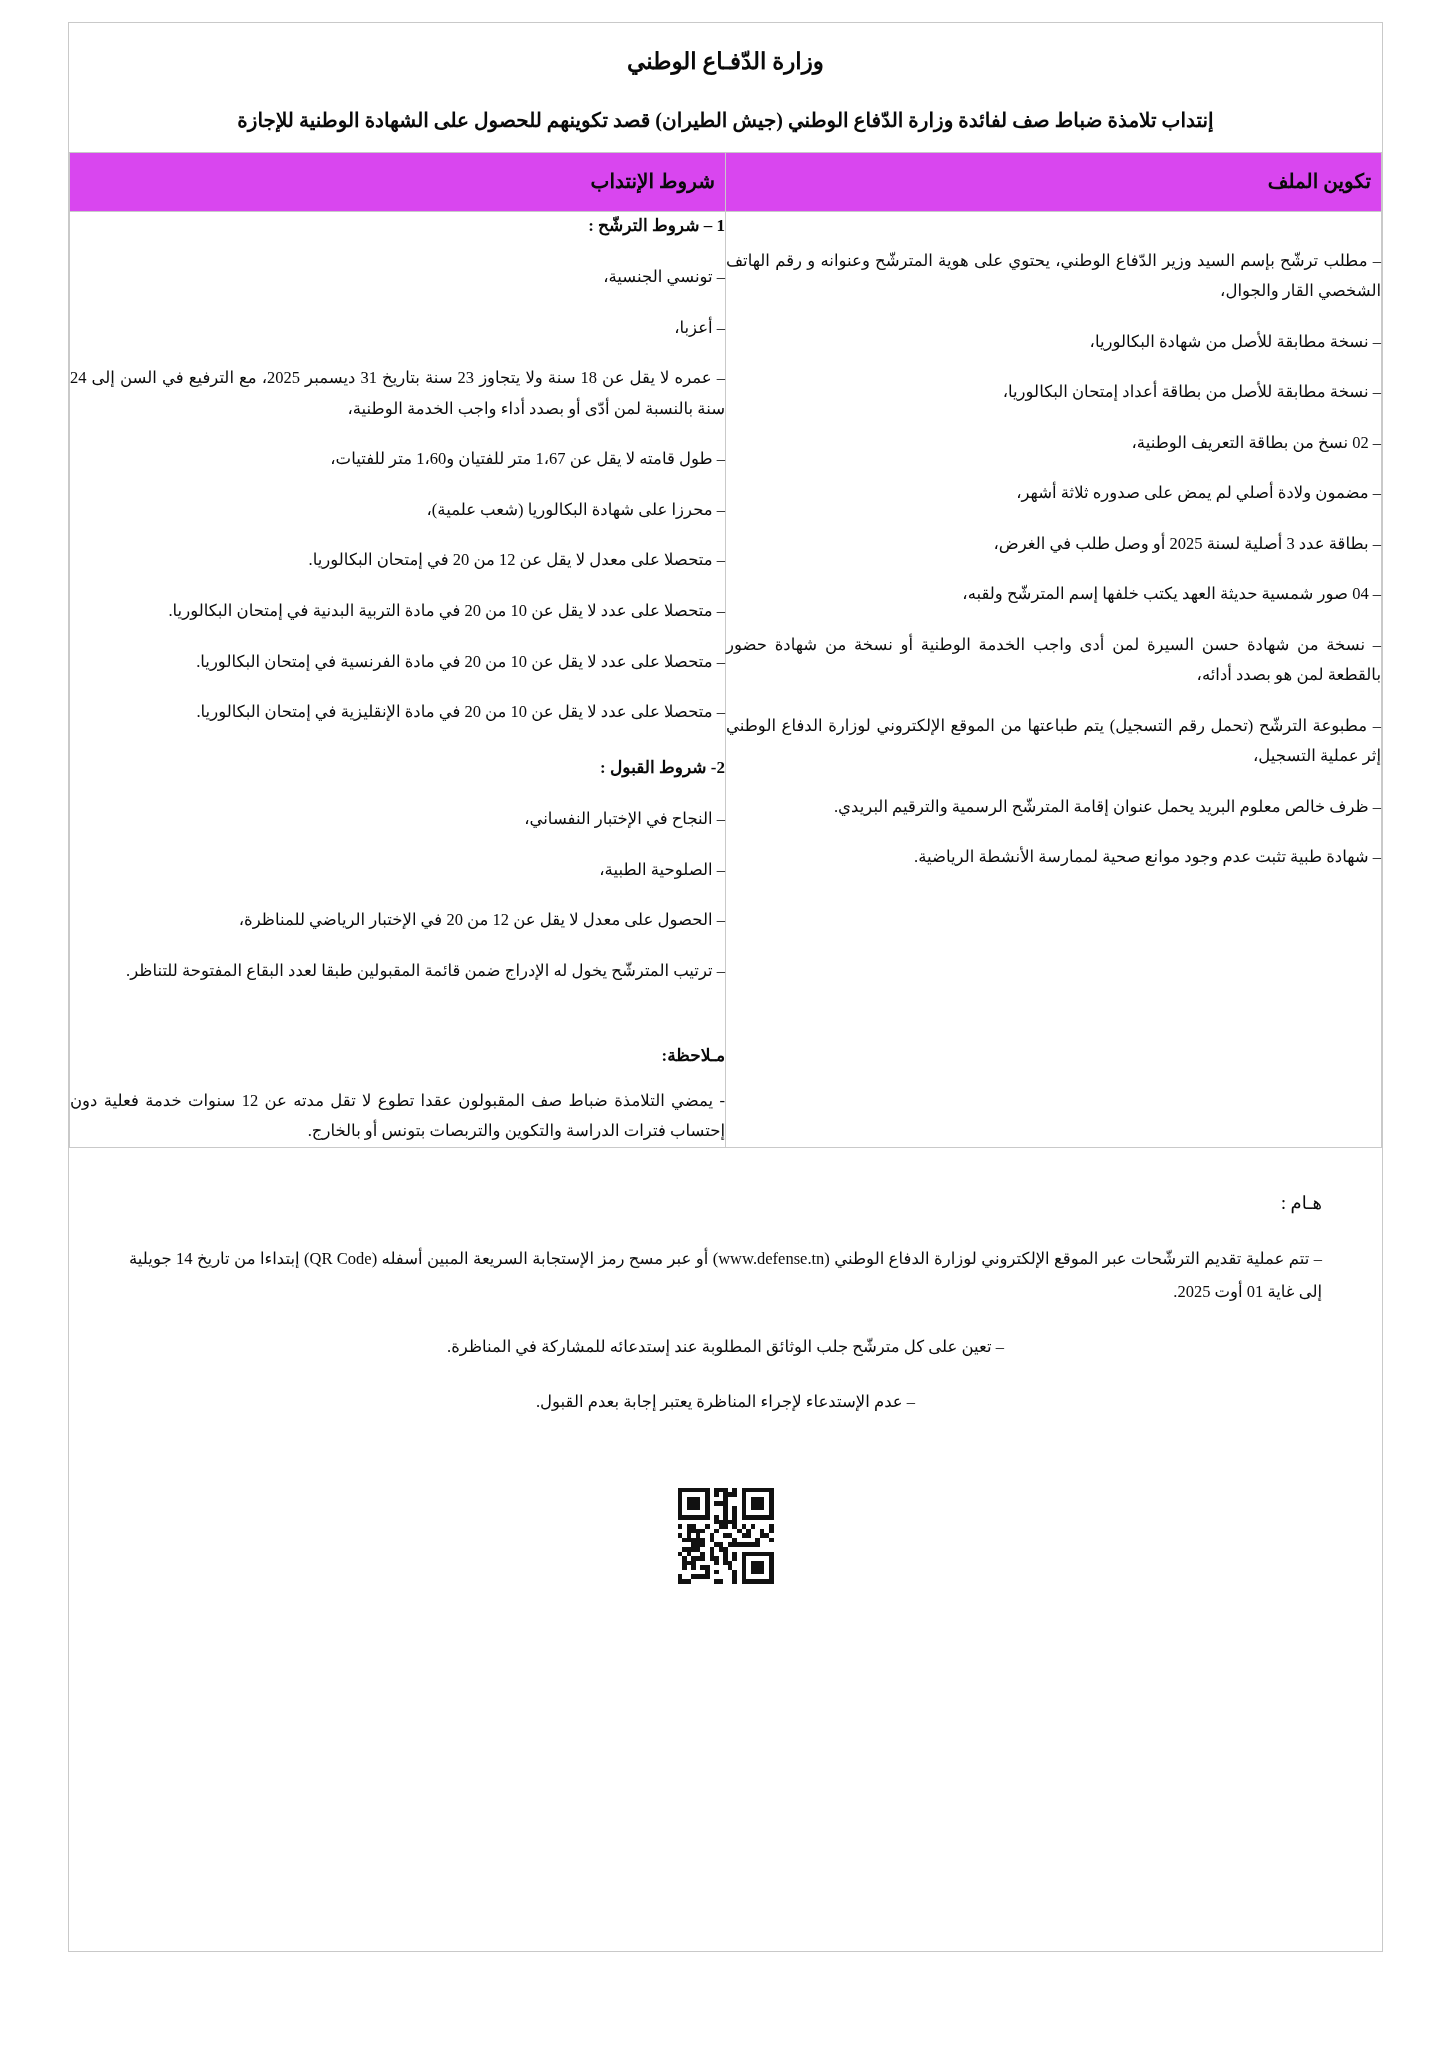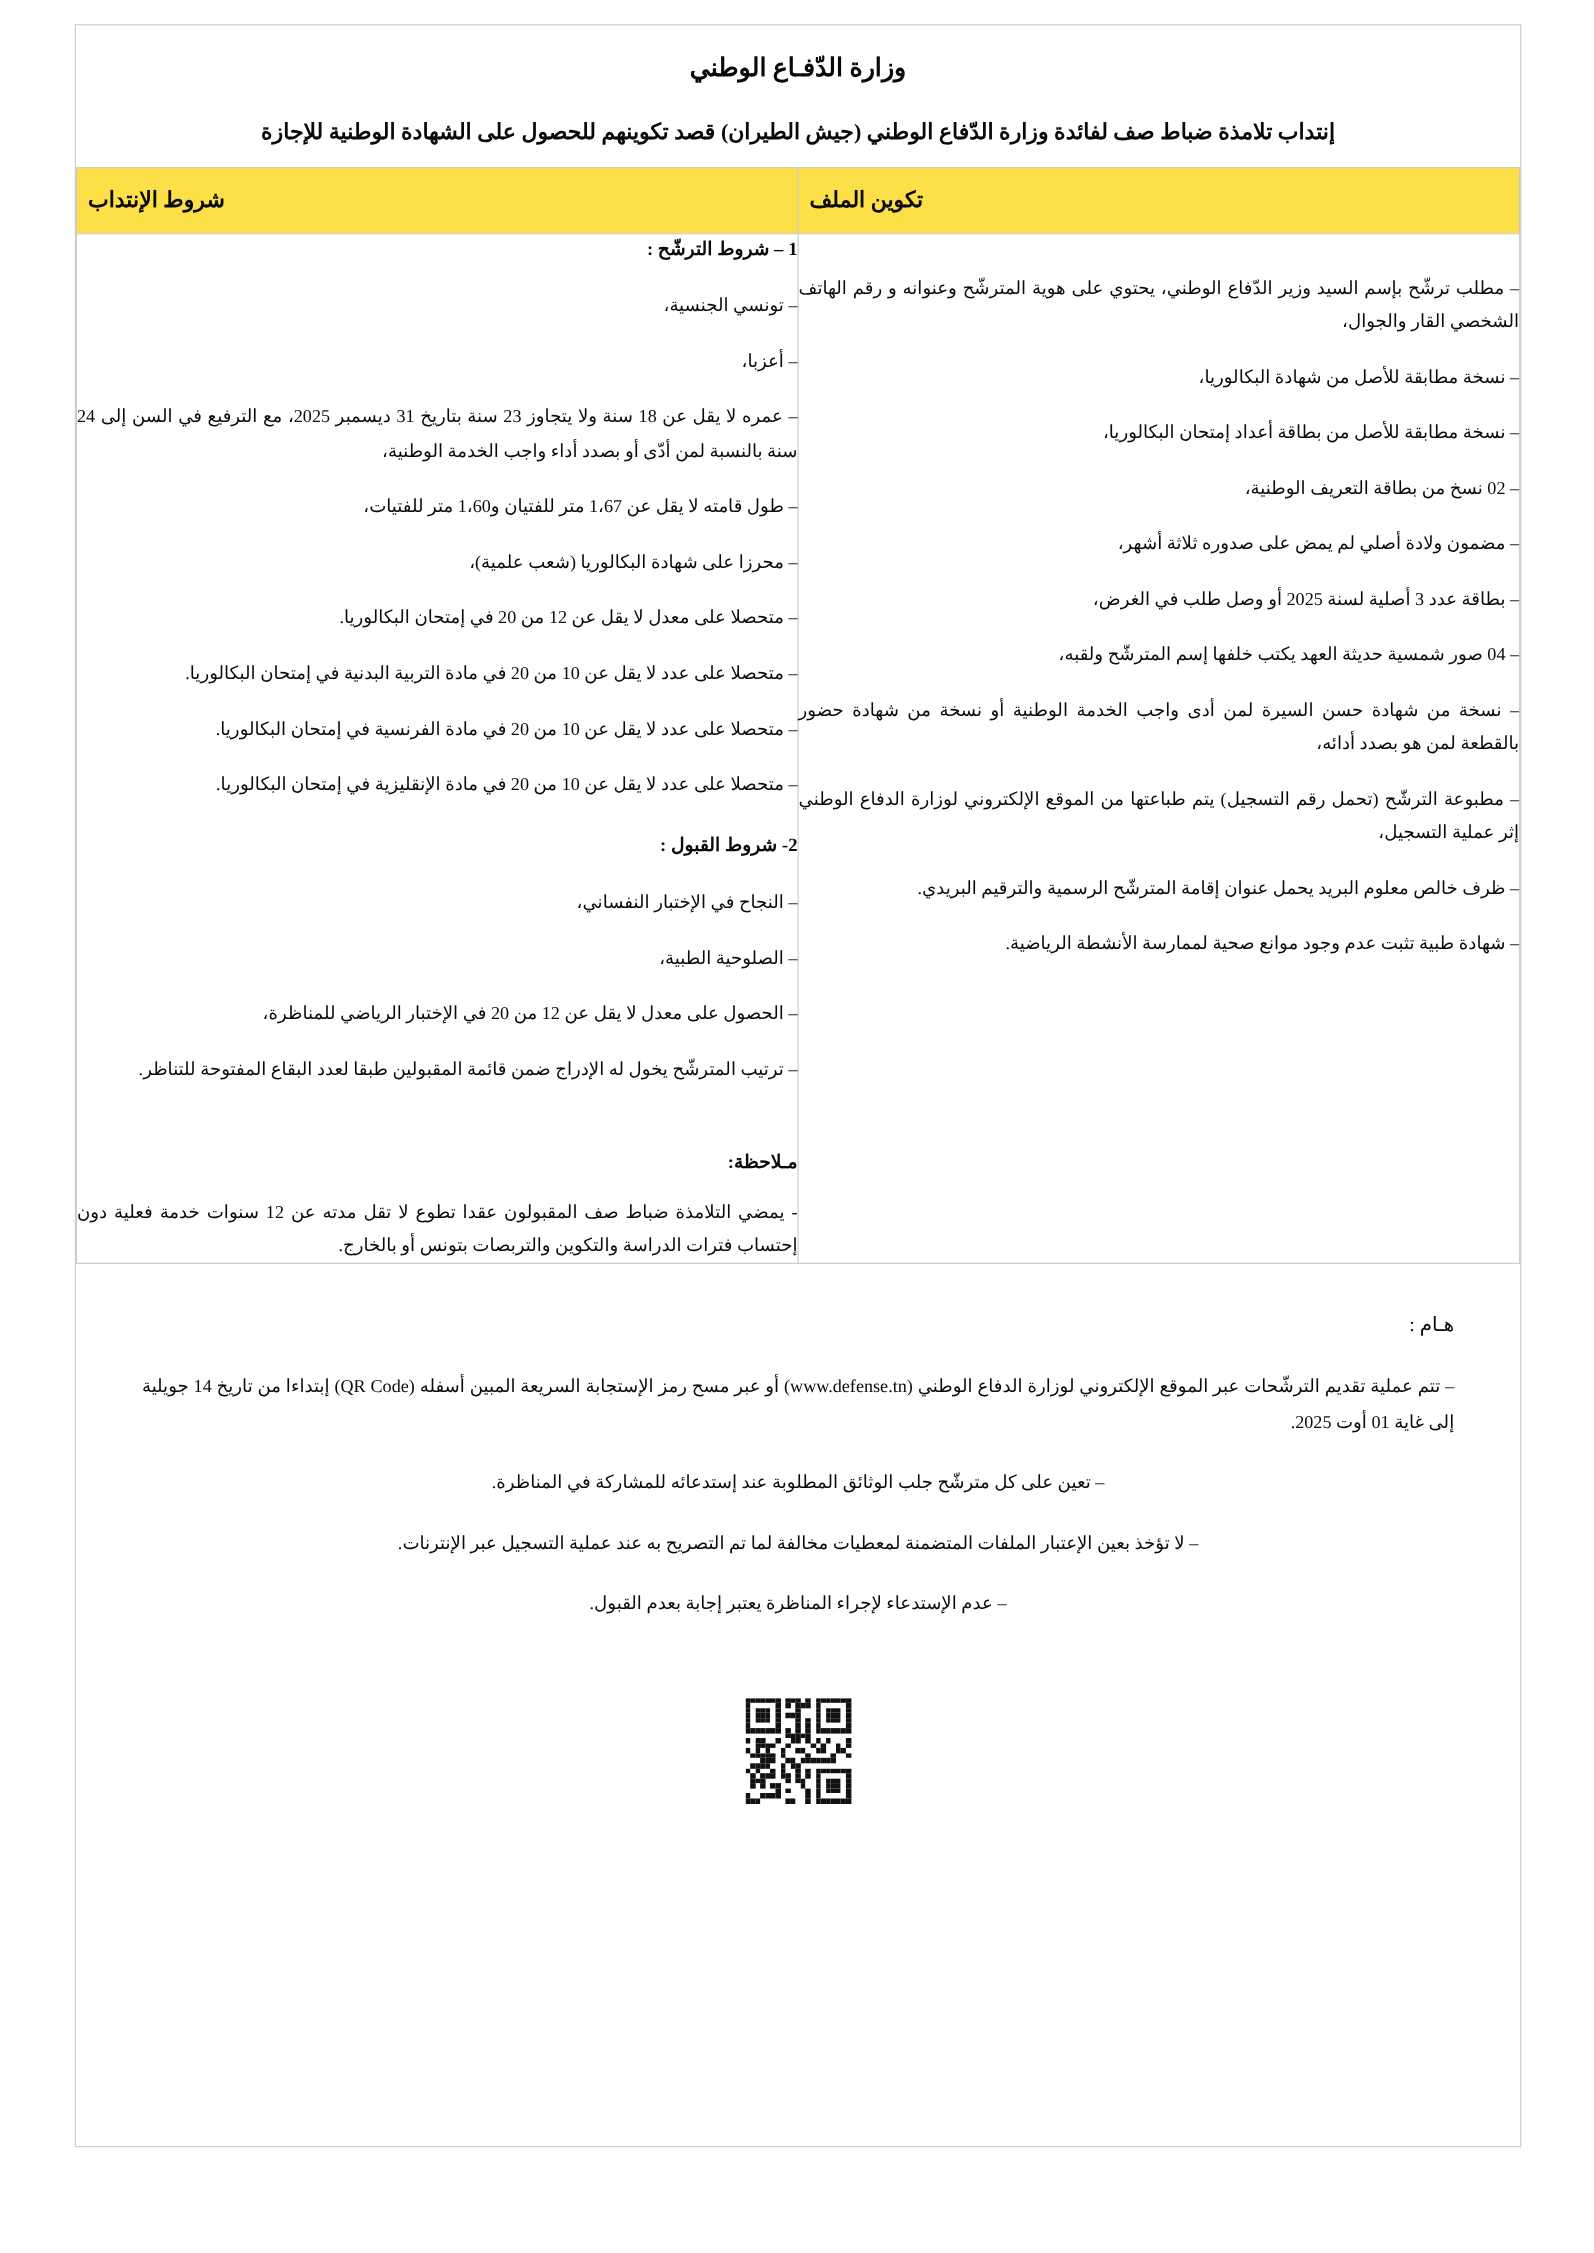--- a/index.html
+++ b/index.html
@@ -58,23 +58,23 @@
   }
   table.main-table th,
   table.main-table td {
     border: 1px solid #c9c9c9;
     vertical-align: top;
     padding: 0;
   }
   table.main-table th {
     font-size: 20px;
     font-weight: 600;
-    text-align: left;
+    text-align: right;
     padding: 16px 10px 18px 10px;
-    background: #fde047;
+    background: #d946ef;
   }
   .col-conditions { width: 50%; }
   .col-file       { width: 50%; }
 
   td.cell {
     padding: 26px 30px 26px 30px;
   }
   
   .sec-title {
     font-size: 17px;
@@ -202,21 +202,20 @@
           </td>
         </tr>
       </tbody>
     </table>
 
     <div class="important">
       <p class="imp-title">هـام :</p>
 
       <p class="imp-line">– تتم عملية تقديم الترشّحات عبر الموقع الإلكتروني لوزارة الدفاع الوطني (www.defense.tn) أو عبر مسح رمز الإستجابة السريعة المبين أسفله (QR Code) إبتداءا من تاريخ 14 جويلية إلى غاية 01 أوت 2025.</p>
       <p class="imp-line center-ish">– تعين على كل مترشّح جلب الوثائق المطلوبة عند إستدعائه للمشاركة في المناظرة.</p>
-      <p class="imp-line center-ish">– لا تؤخذ بعين الإعتبار الملفات المتضمنة لمعطيات مخالفة لما تم التصريح به عند عملية التسجيل عبر الإنترنات.</p>
       <p class="imp-line center-ish">– عدم الإستدعاء لإجراء المناظرة يعتبر إجابة بعدم القبول.</p>
 
       <div class="qr-wrap">
         <div class="qr" id="qr">
             <i class="on"></i>
             <i class="on"></i>
             <i class="on"></i>
             <i class="on"></i>
             <i class="on"></i>
             <i class="on"></i>

